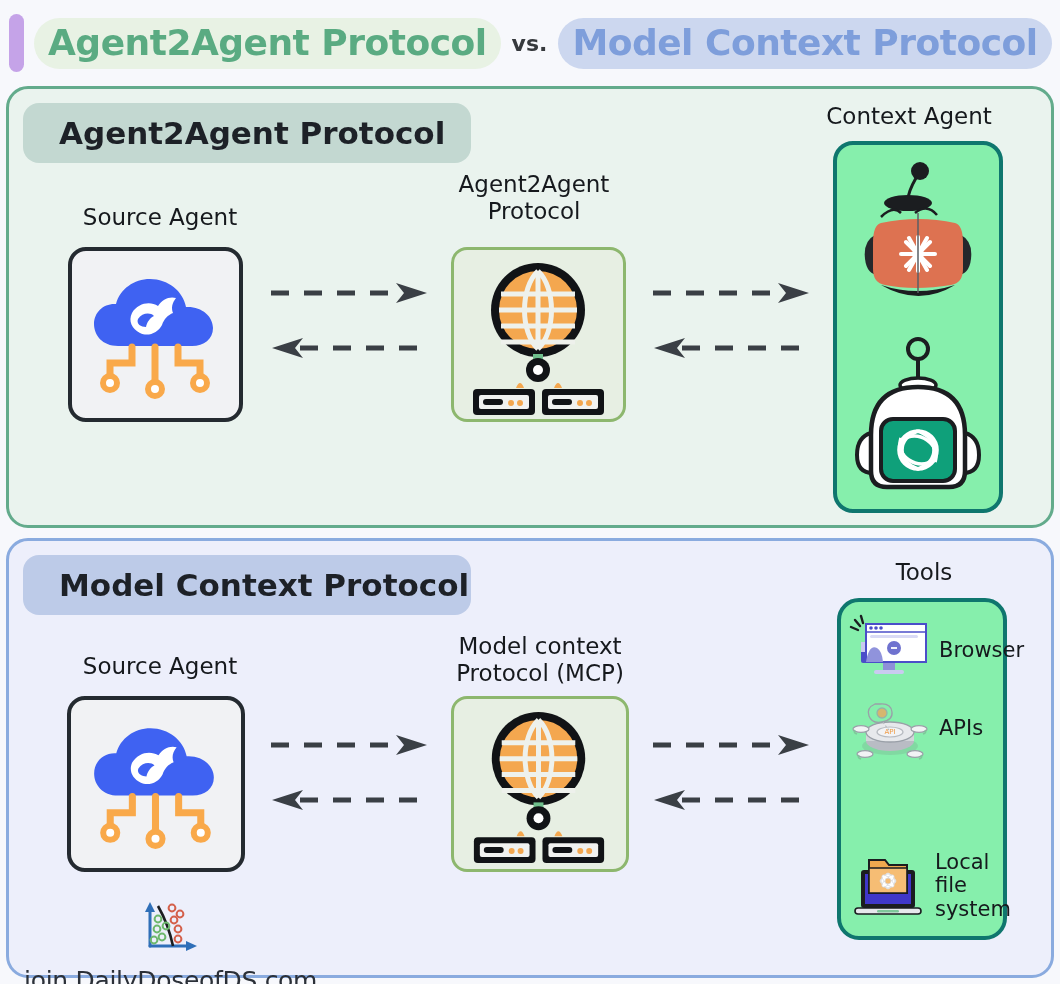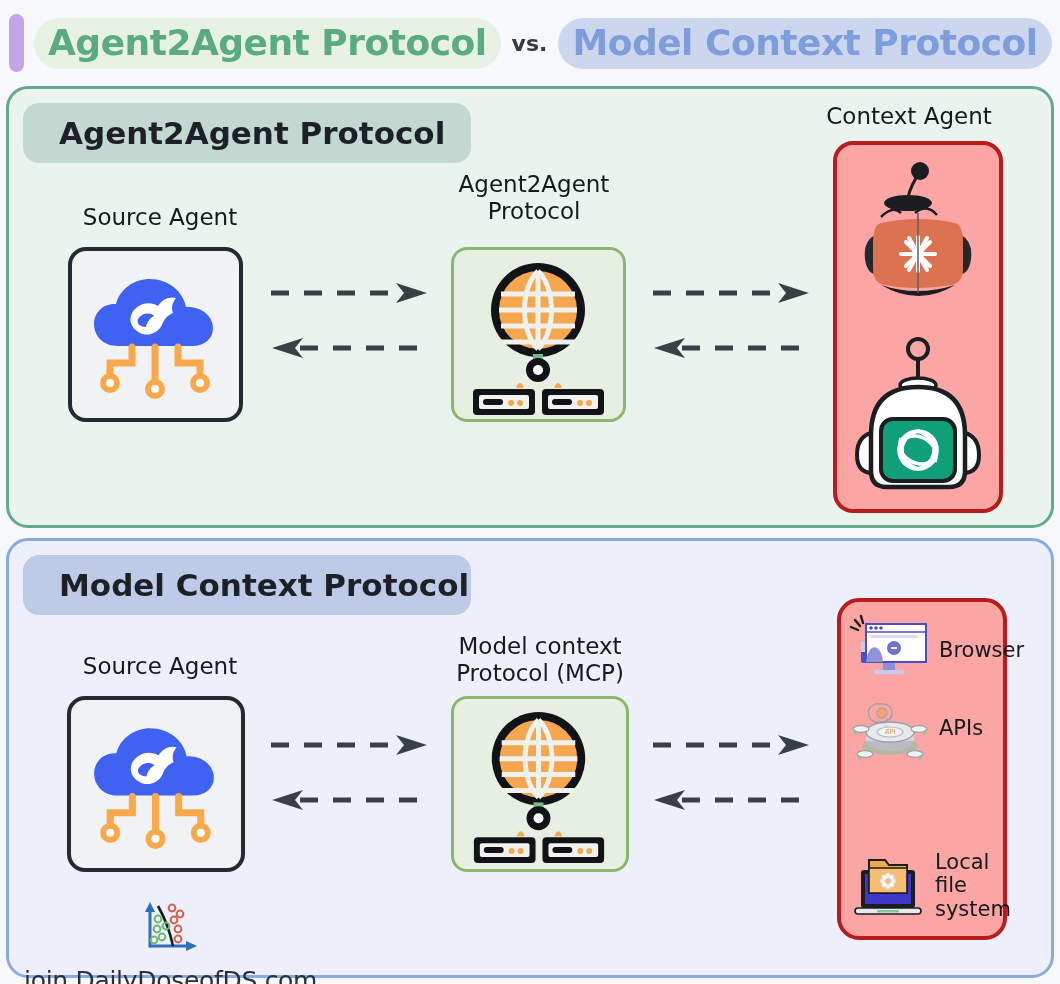--- a/index.html
+++ b/index.html
@@ -95,22 +95,22 @@
   }
   .protocard{
     position:absolute;
     background:#e7efe3;
     border:3px solid #8db76e;
     border-radius:16px;
     box-sizing:border-box;
   }
   .tallcard{
     position:absolute;
-    background:#fca5a5;
-    border:4px solid #b91c1c;
+    background:#86efac;
+    border:4px solid #0f766e;
     border-radius:20px;
     box-sizing:border-box;
   }
 
   
   .arrowwrap{position:absolute;}
 
   
   .tool-row{
     position:absolute;display:flex;align-items:center;gap:8px;
@@ -376,20 +376,21 @@
         <polygon points="129,4 160,14 129,24 137,14" fill="#3a3f45"></polygon>
       </svg>
     </div>
     <div class="arrowwrap" style="left:640px;top:245px;">
       <svg width="165" height="28" viewBox="0 0 165 28">
         <line x1="33" y1="14" x2="161" y2="14" stroke="#3a3f45" stroke-width="5" stroke-dasharray="18 15"></line>
         <polygon points="36,4 5,14 36,24 28,14" fill="#3a3f45"></polygon>
       </svg>
     </div>
 
+    <div class="cap" style="left:830px;top:18px;width:170px;">Tools</div>
 
     <div class="tallcard" style="left:828px;top:57px;width:170px;height:342px;border-radius:22px;">
 
       <div class="tool-row" style="left:6px;top:12px;">
         <span>
           <svg width="84" height="74" viewBox="0 0 84 74">
             <g>
               <g stroke="#1b1d20" stroke-width="2.4" stroke-linecap="round">
                 <line x1="8" y1="6" x2="13" y2="12"></line>
                 <line x1="4" y1="13" x2="11" y2="16"></line>

